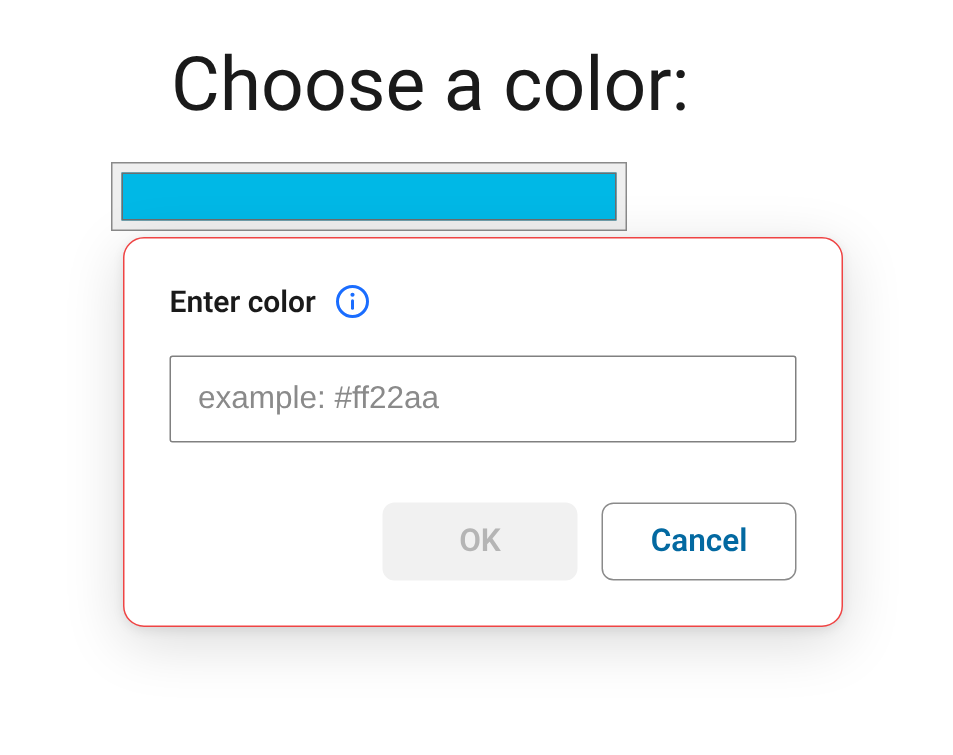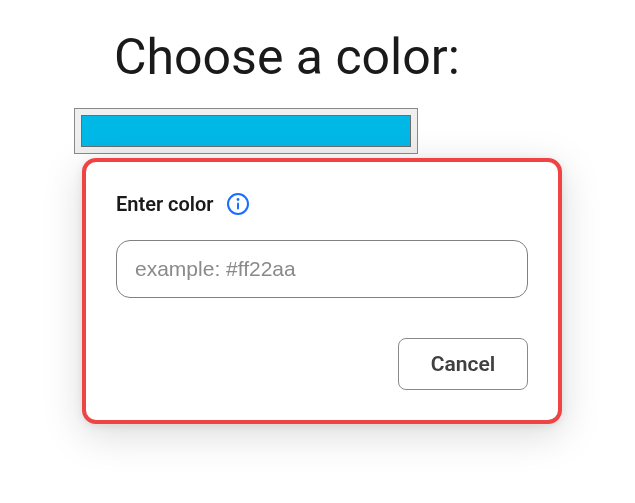--- a/index.html
+++ b/index.html
@@ -41,21 +41,21 @@
       height: 100%;
       background: #00b8e6;
       border: 1px solid #6d6d6d;
     }
     .dialog {
       position: absolute;
       top: 158px;
       left: 82px;
       width: 480px;
       background: #ffffff;
-      border: 4px solid #ef4444;
+      border: 1px solid #ef4444;
       border-radius: 14px;
       box-shadow: 0 10px 40px rgba(0,0,0,0.15), 0 2px 8px rgba(0,0,0,0.08);
       padding: 30px 30px 30px 30px;
     }
     .dialog-header {
       display: flex;
       align-items: center;
       gap: 12px;
       margin-bottom: 24px;
     }
@@ -66,21 +66,21 @@
     }
     .info-icon {
       display: inline-flex;
       align-items: center;
       justify-content: center;
     }
     .color-input {
       width: 100%;
       height: 58px;
       border: 1px solid #808080;
-      border-radius: 14px;
+      border-radius: 2px;
       padding: 0 18px;
       font-size: 21px;
       color: #333;
       outline: none;
       background: #fff;
     }
     .color-input::placeholder {
       color: #8a8a8a;
     }
     .dialog-actions {
@@ -102,21 +102,21 @@
       user-select: none;
     }
     .btn-ok {
       background: #f1f1f1;
       border: 1px solid #f1f1f1;
       color: #b5b5b5;
     }
     .btn-cancel {
       background: #ffffff;
       border: 1px solid #8a8a8a;
-      color: #404040;
+      color: #0369a1;
     }
   </style>
 </head>
 <body>
 
 <h1 class="page-title">Choose a color:</h1>
 
 <div class="color-swatch-container">
   <div class="color-swatch" style="background:#00b8e6;border:1px solid #6d6d6d;width:100%;height:100%;"></div>
 </div>
@@ -129,17 +129,20 @@
         <circle cx="12" cy="12" r="10" stroke="#1a6dff" stroke-width="2"></circle>
         <circle cx="12" cy="7.5" r="1.4" fill="#1a6dff"></circle>
         <rect x="11" y="10.5" width="2" height="7" rx="1" fill="#1a6dff"></rect>
       </svg>
     </span>
   </div>
 
   <input type="text" class="color-input" placeholder="example: #ff22aa" style="">
 
   <div class="dialog-actions">
+    <div class="btn btn-ok">
+      <span>OK</span>
+    </div>
     <div class="btn btn-cancel">
       <span>Cancel</span>
     </div>
   </div>
 </div>
 
 </body></html>

